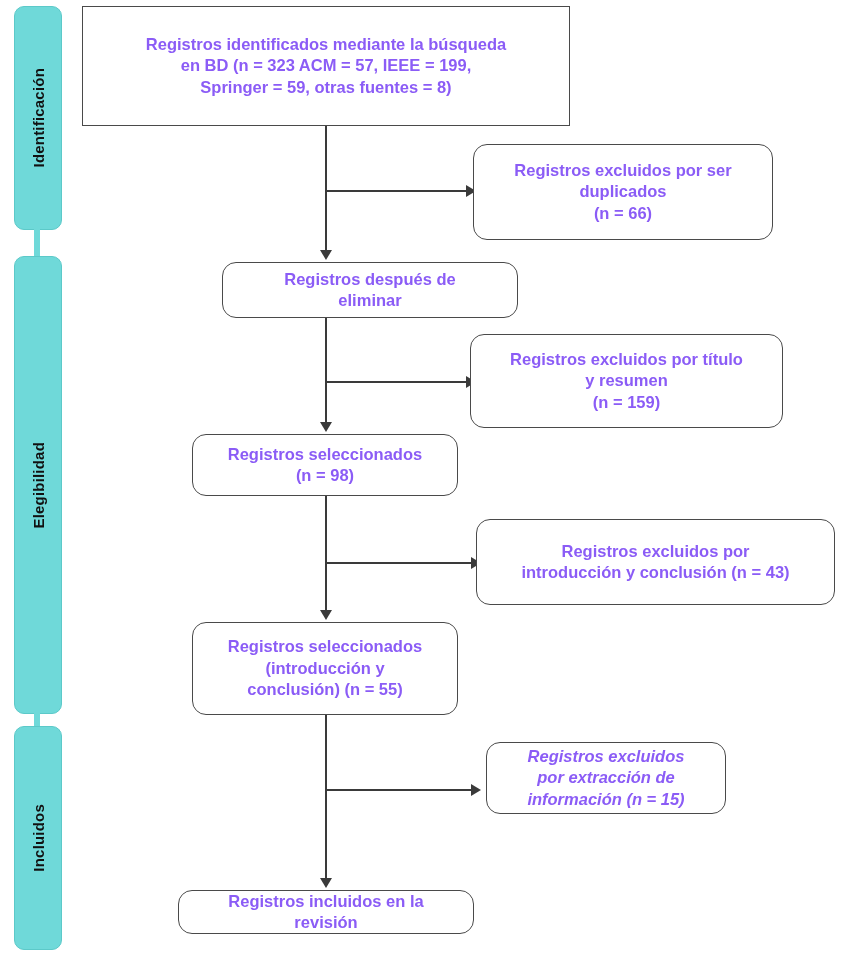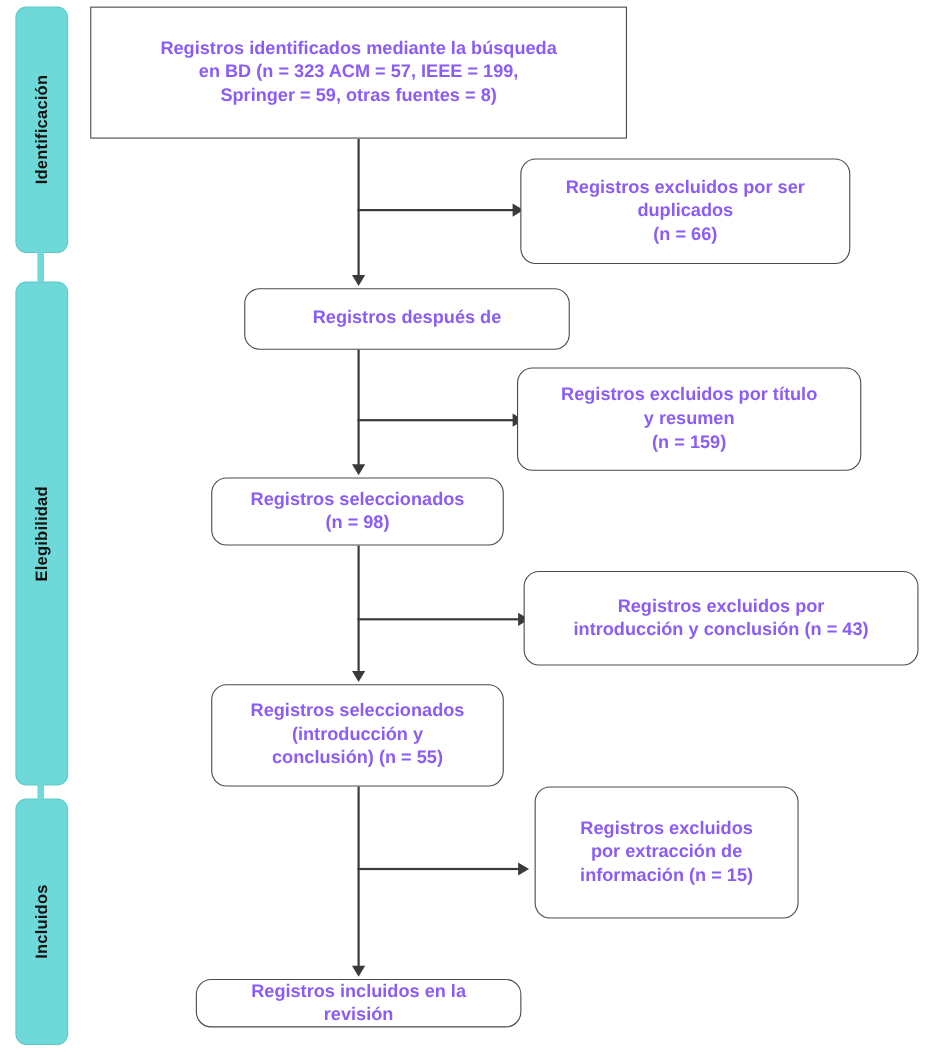--- a/index.html
+++ b/index.html
@@ -136,20 +136,21 @@
     <span>
       <span>Registros identificados mediante la búsqueda</span>
       <span>en BD (n = 323 ACM = 57, IEEE = 199,</span>
       <span>Springer = 59, otras fuentes = 8)</span>
     </span>
   </div>
 
   <div class="box rounded" style="left:178px; top:262px; width:296px; height:56px;margin-left:44px;">
     <span>
       <span>Registros después de</span>
+      <span>eliminar</span>
     </span>
   </div>
 
   <div class="box rounded" style="left:192px; top:434px; width:266px; height:62px;">
     <span>
       <span>Registros seleccionados</span>
       <span>(n = 98)</span>
     </span>
   </div>
 
@@ -184,21 +185,21 @@
     </span>
   </div>
 
   <div class="box rounded" style="left:476px; top:519px; width:359px; height:86px;">
     <span>
       <span>Registros excluidos por</span>
       <span>introducción y conclusión (n = 43)</span>
     </span>
   </div>
 
-  <div class="box rounded" style="left:486px; top:715px; width:240px; height:120px;">
+  <div class="box rounded" style="left:486px; top:742px; width:240px; height:72px;font-style:italic;">
     <span>
       <span>Registros excluidos</span>
       <span>por extracción de</span>
       <span>información (n = 15)</span>
     </span>
   </div>
 
 </div>
 
 </body></html>

